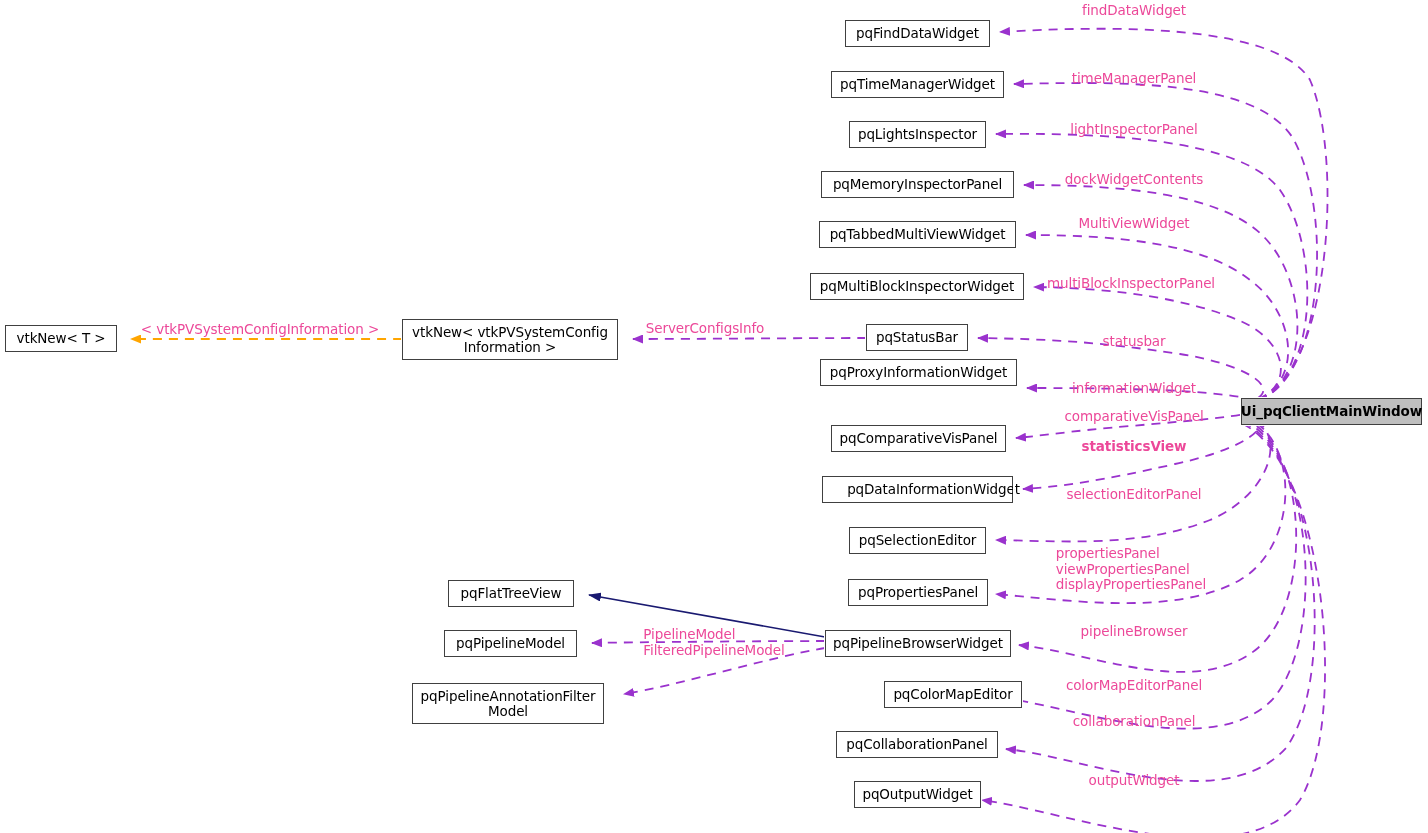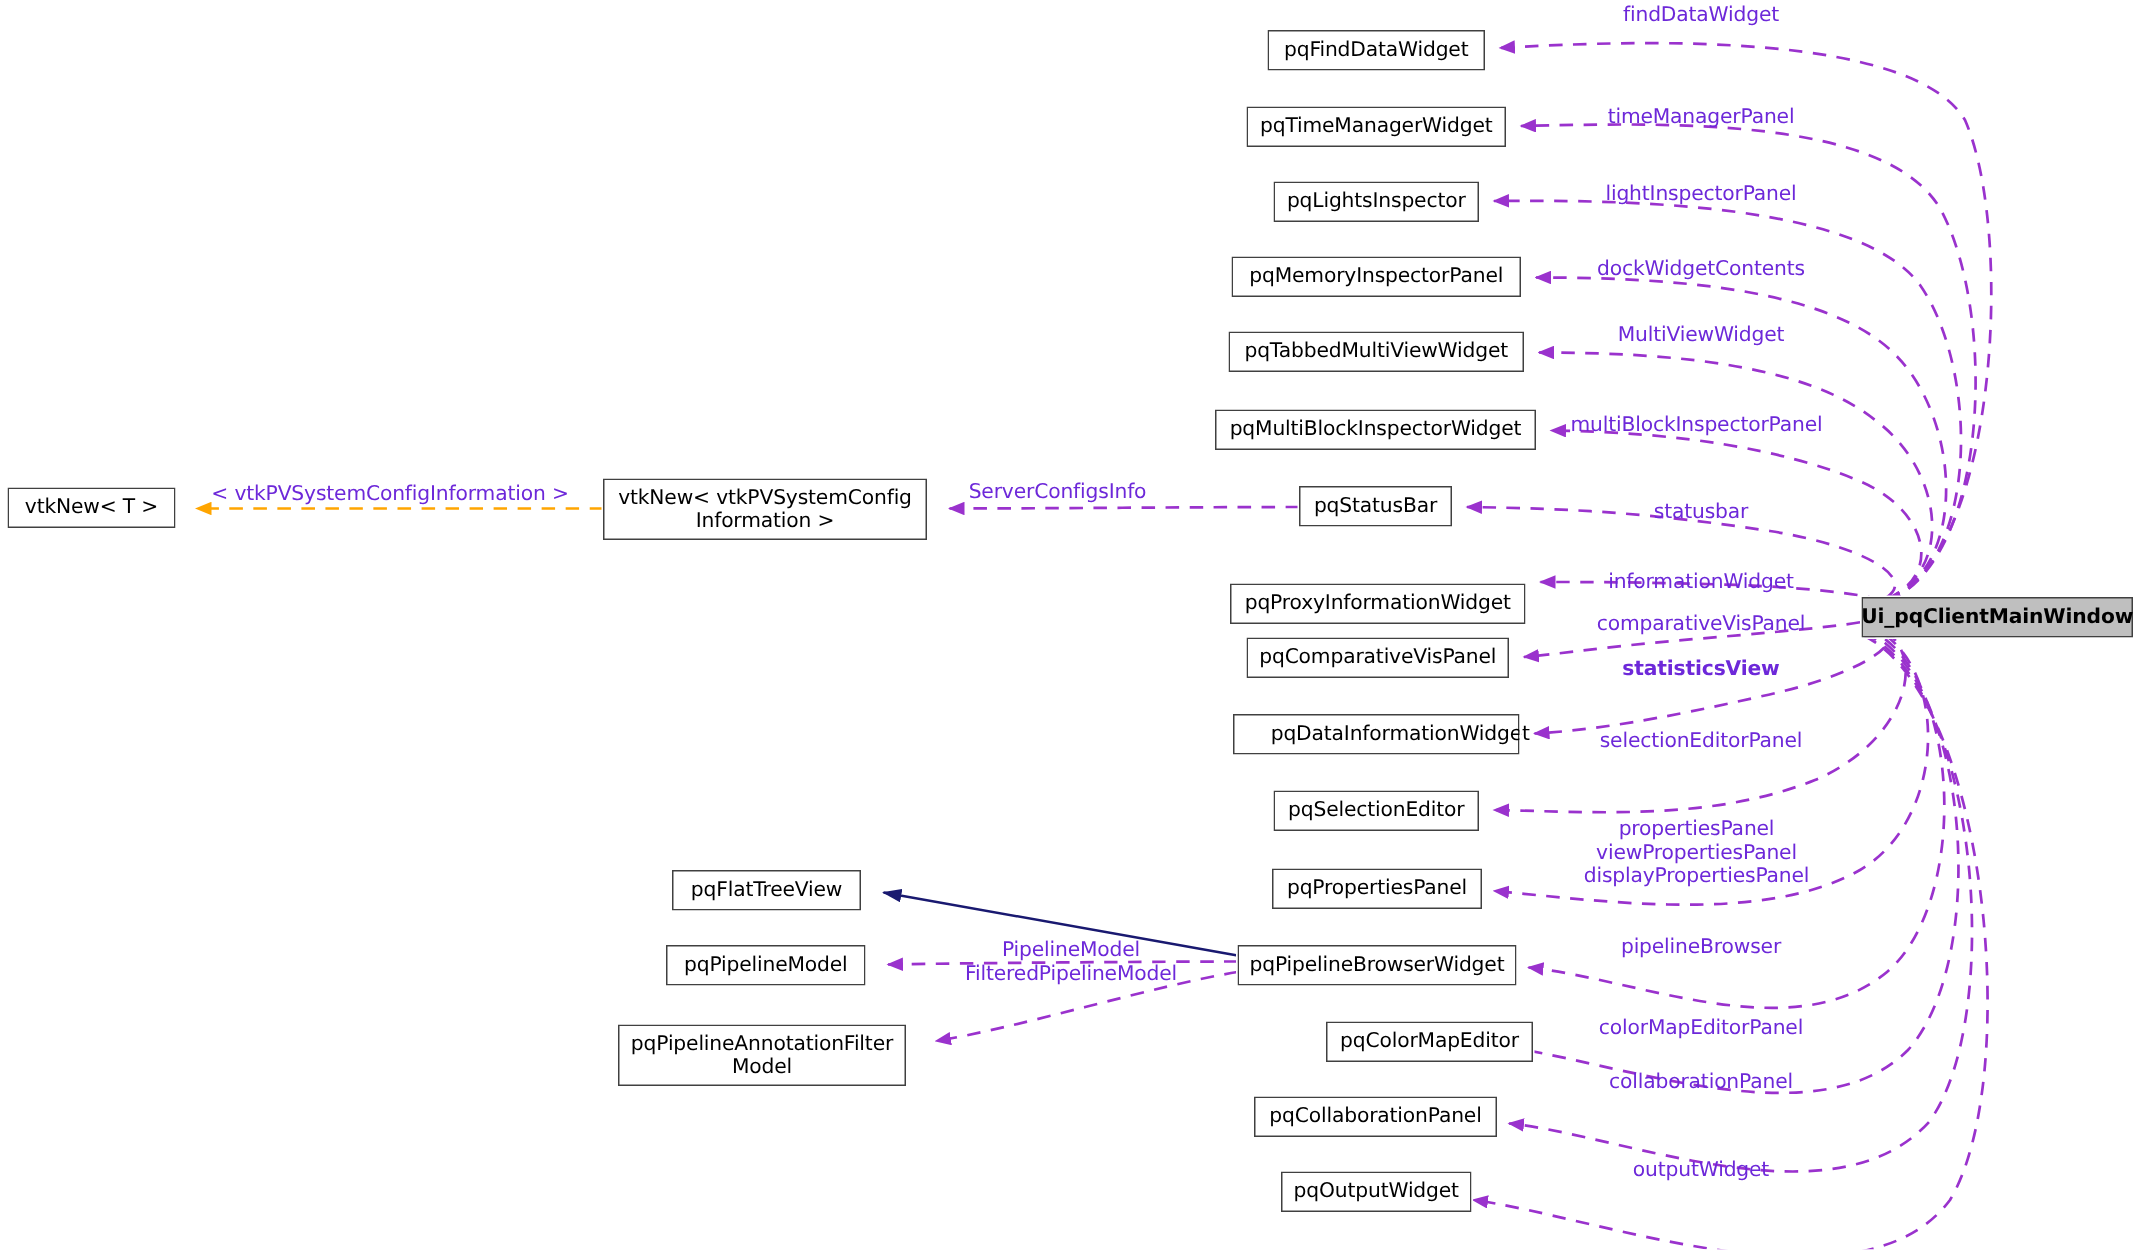--- a/index.html
+++ b/index.html
@@ -41,22 +41,22 @@
     white-space: pre-line;
     letter-spacing: -0.1px;
   }
   .node.highlight {
     background: #bfbfbf;
   }
   .edge-label {
     position: absolute;
     font-size: 13.5px;
     line-height: 15.5px;
-    color: #6d28d9;
-    text-align: center;
+    color: #ec4899;
+    text-align: left;
     white-space: pre-line;
     transform: translate(-50%, -50%);
     letter-spacing: -0.1px;
   }
 </style>
 </head>
 <body>
 
 <div id="canvas">
 
@@ -99,21 +99,21 @@
 
   <div id="node-layer">
       <div class="node highlight" style="left: 1241px; top: 398px; width: 181px; height: 27px; font-weight: bold;">Ui_pqClientMainWindow</div>
       <div class="node" style="left: 845px; top: 20px; width: 145px; height: 27px;">pqFindDataWidget</div>
       <div class="node" style="left: 831px; top: 71px; width: 173px; height: 27px;">pqTimeManagerWidget</div>
       <div class="node" style="left: 849px; top: 121px; width: 137px; height: 27px;">pqLightsInspector</div>
       <div class="node" style="left: 821px; top: 171px; width: 193px; height: 27px;">pqMemoryInspectorPanel</div>
       <div class="node" style="left: 819px; top: 221px; width: 197px; height: 27px;">pqTabbedMultiViewWidget</div>
       <div class="node" style="left: 810px; top: 273px; width: 214px; height: 27px;">pqMultiBlockInspectorWidget</div>
       <div class="node" style="left: 866px; top: 324px; width: 102px; height: 27px;">pqStatusBar</div>
-      <div class="node" style="left: 820px; top: 389px; width: 197px; height: 27px;">pqProxyInformationWidget</div>
+      <div class="node" style="left: 820px; top: 359px; width: 197px; height: 27px;">pqProxyInformationWidget</div>
       <div class="node" style="left: 831px; top: 425px; width: 175px; height: 27px;">pqComparativeVisPanel</div>
       <div class="node" style="left: 822px; top: 476px; width: 191px; height: 27px; padding-left: 32px;">pqDataInformationWidget</div>
       <div class="node" style="left: 849px; top: 527px; width: 137px; height: 27px;">pqSelectionEditor</div>
       <div class="node" style="left: 848px; top: 579px; width: 140px; height: 27px;">pqPropertiesPanel</div>
       <div class="node" style="left: 825px; top: 630px; width: 186px; height: 27px;">pqPipelineBrowserWidget</div>
       <div class="node" style="left: 884px; top: 681px; width: 138px; height: 27px;">pqColorMapEditor</div>
       <div class="node" style="left: 836px; top: 731px; width: 162px; height: 27px;">pqCollaborationPanel</div>
       <div class="node" style="left: 854px; top: 781px; width: 127px; height: 27px;">pqOutputWidget</div>
       <div class="node" style="left: 5px; top: 325px; width: 112px; height: 27px;">vtkNew&lt; T &gt;</div>
       <div class="node" style="left: 402px; top: 319px; width: 216px; height: 41px;">vtkNew&lt; vtkPVSystemConfig

